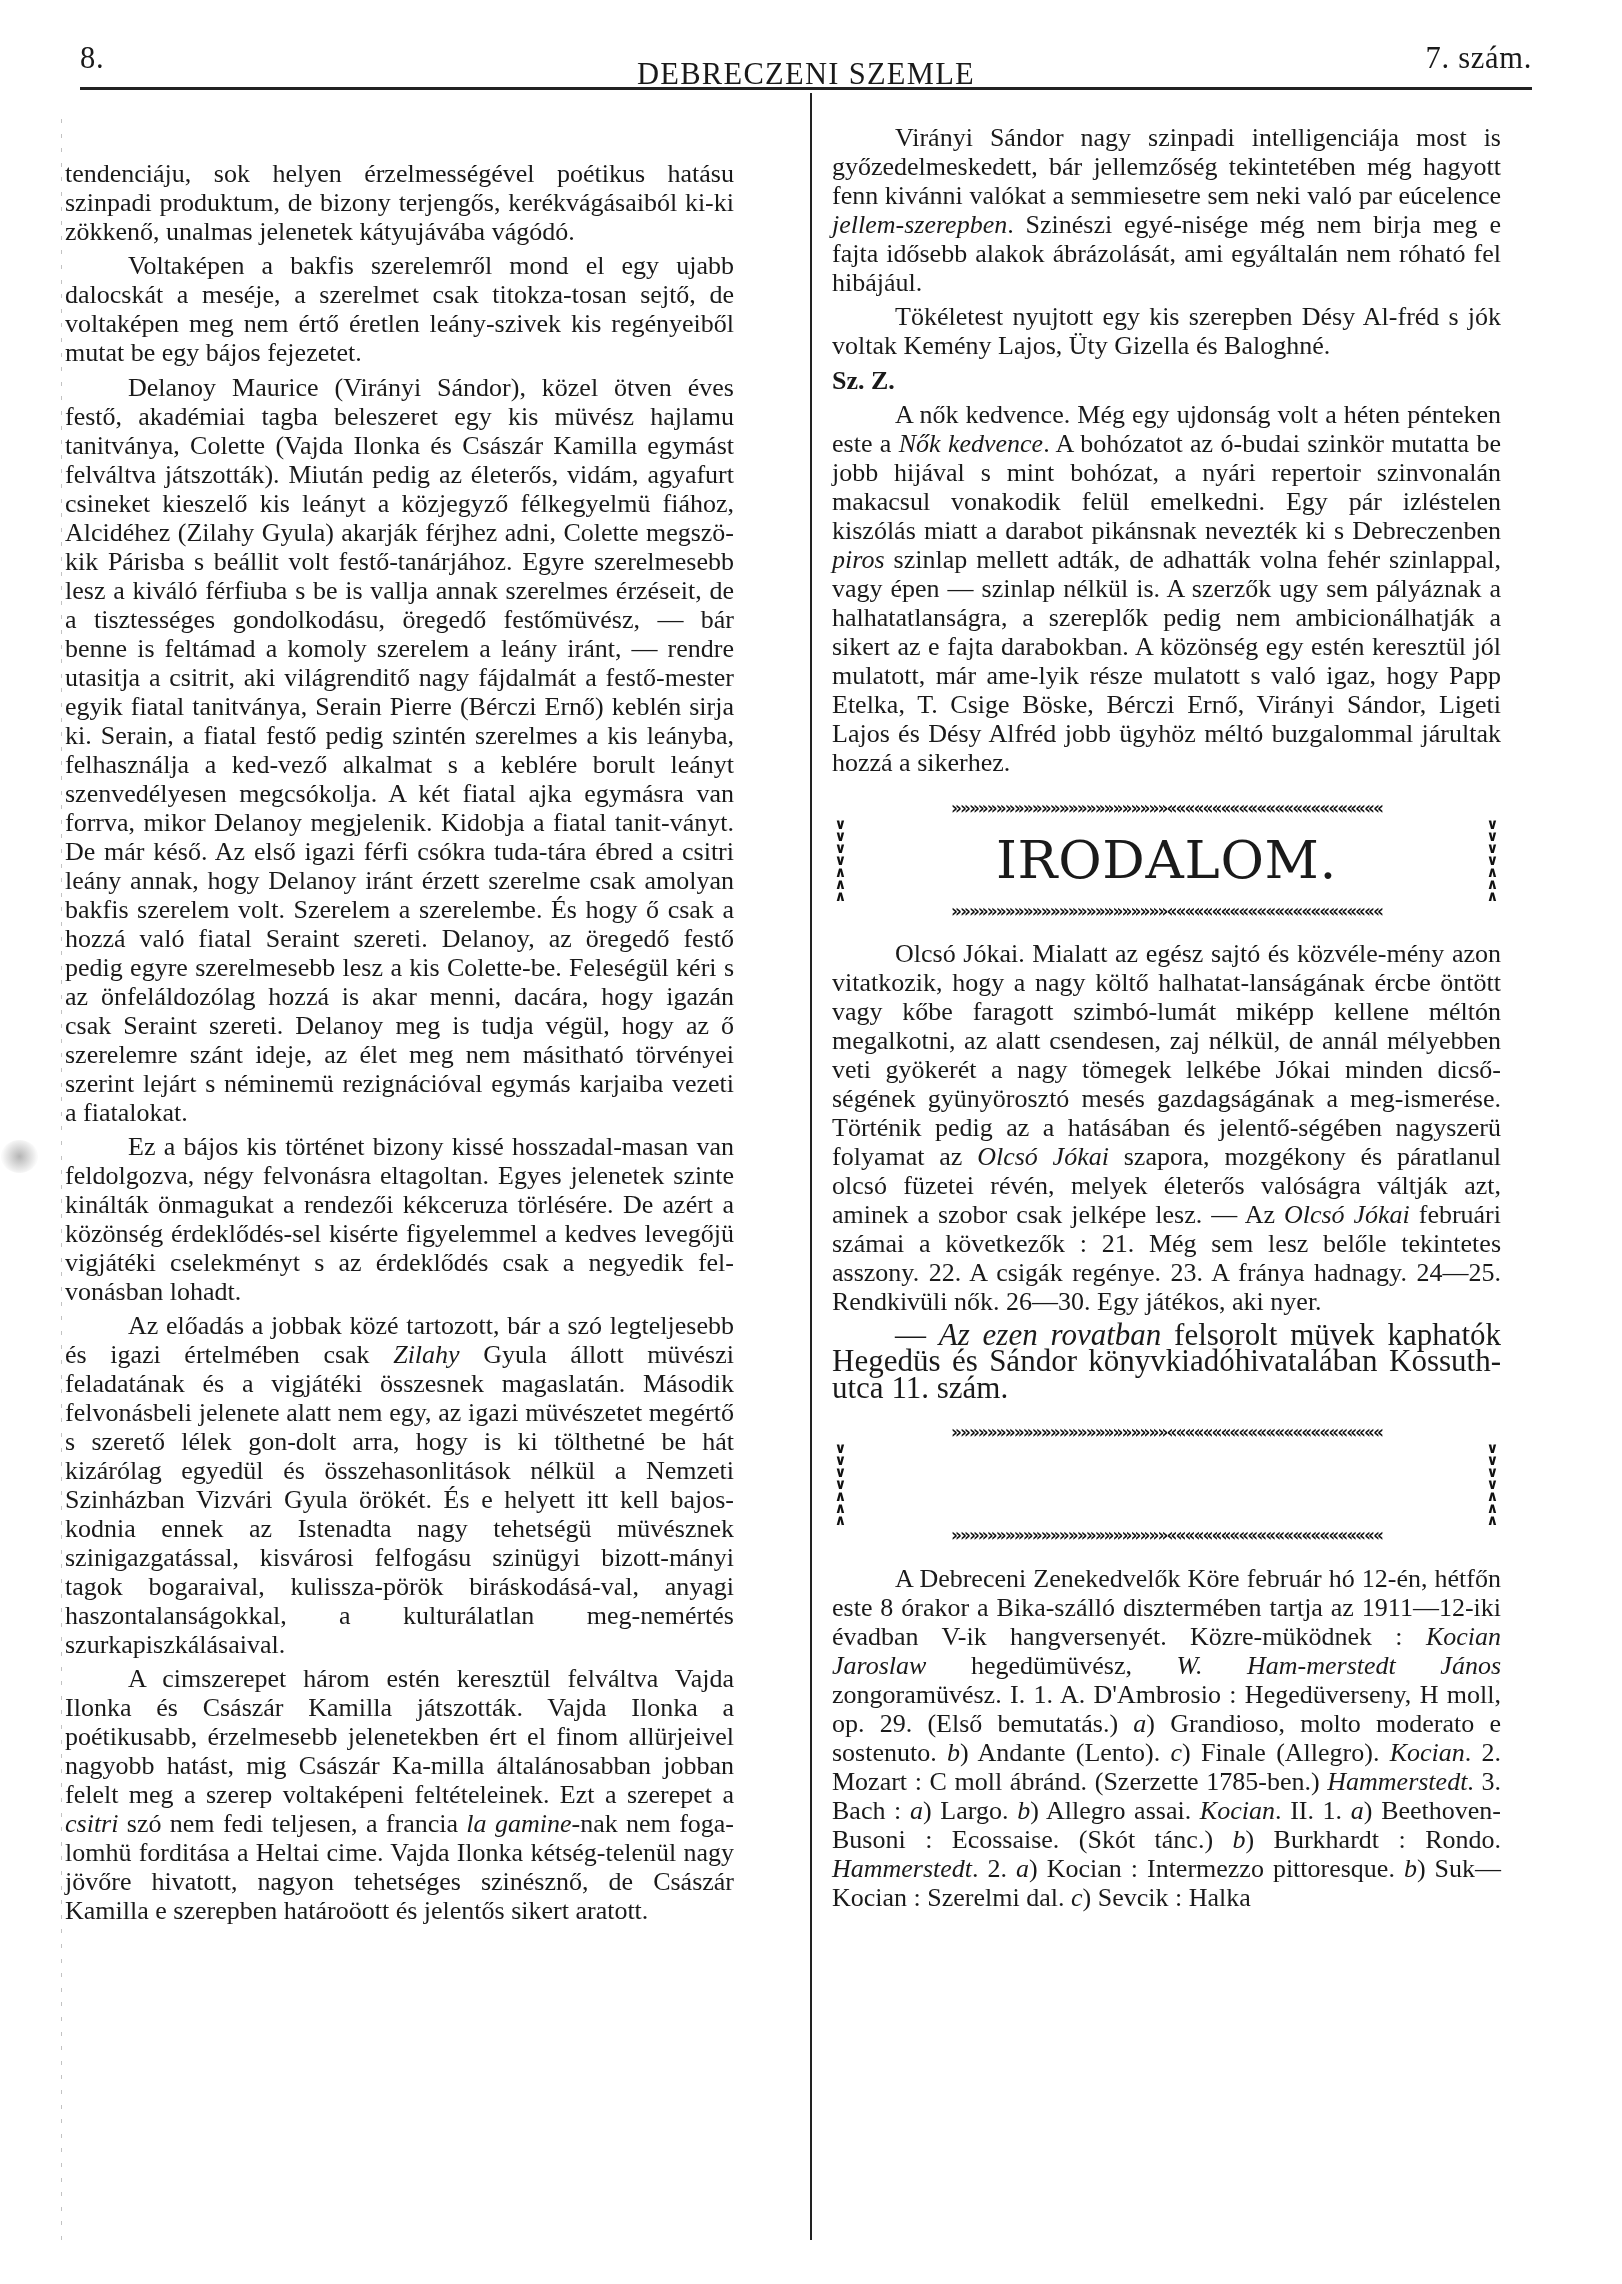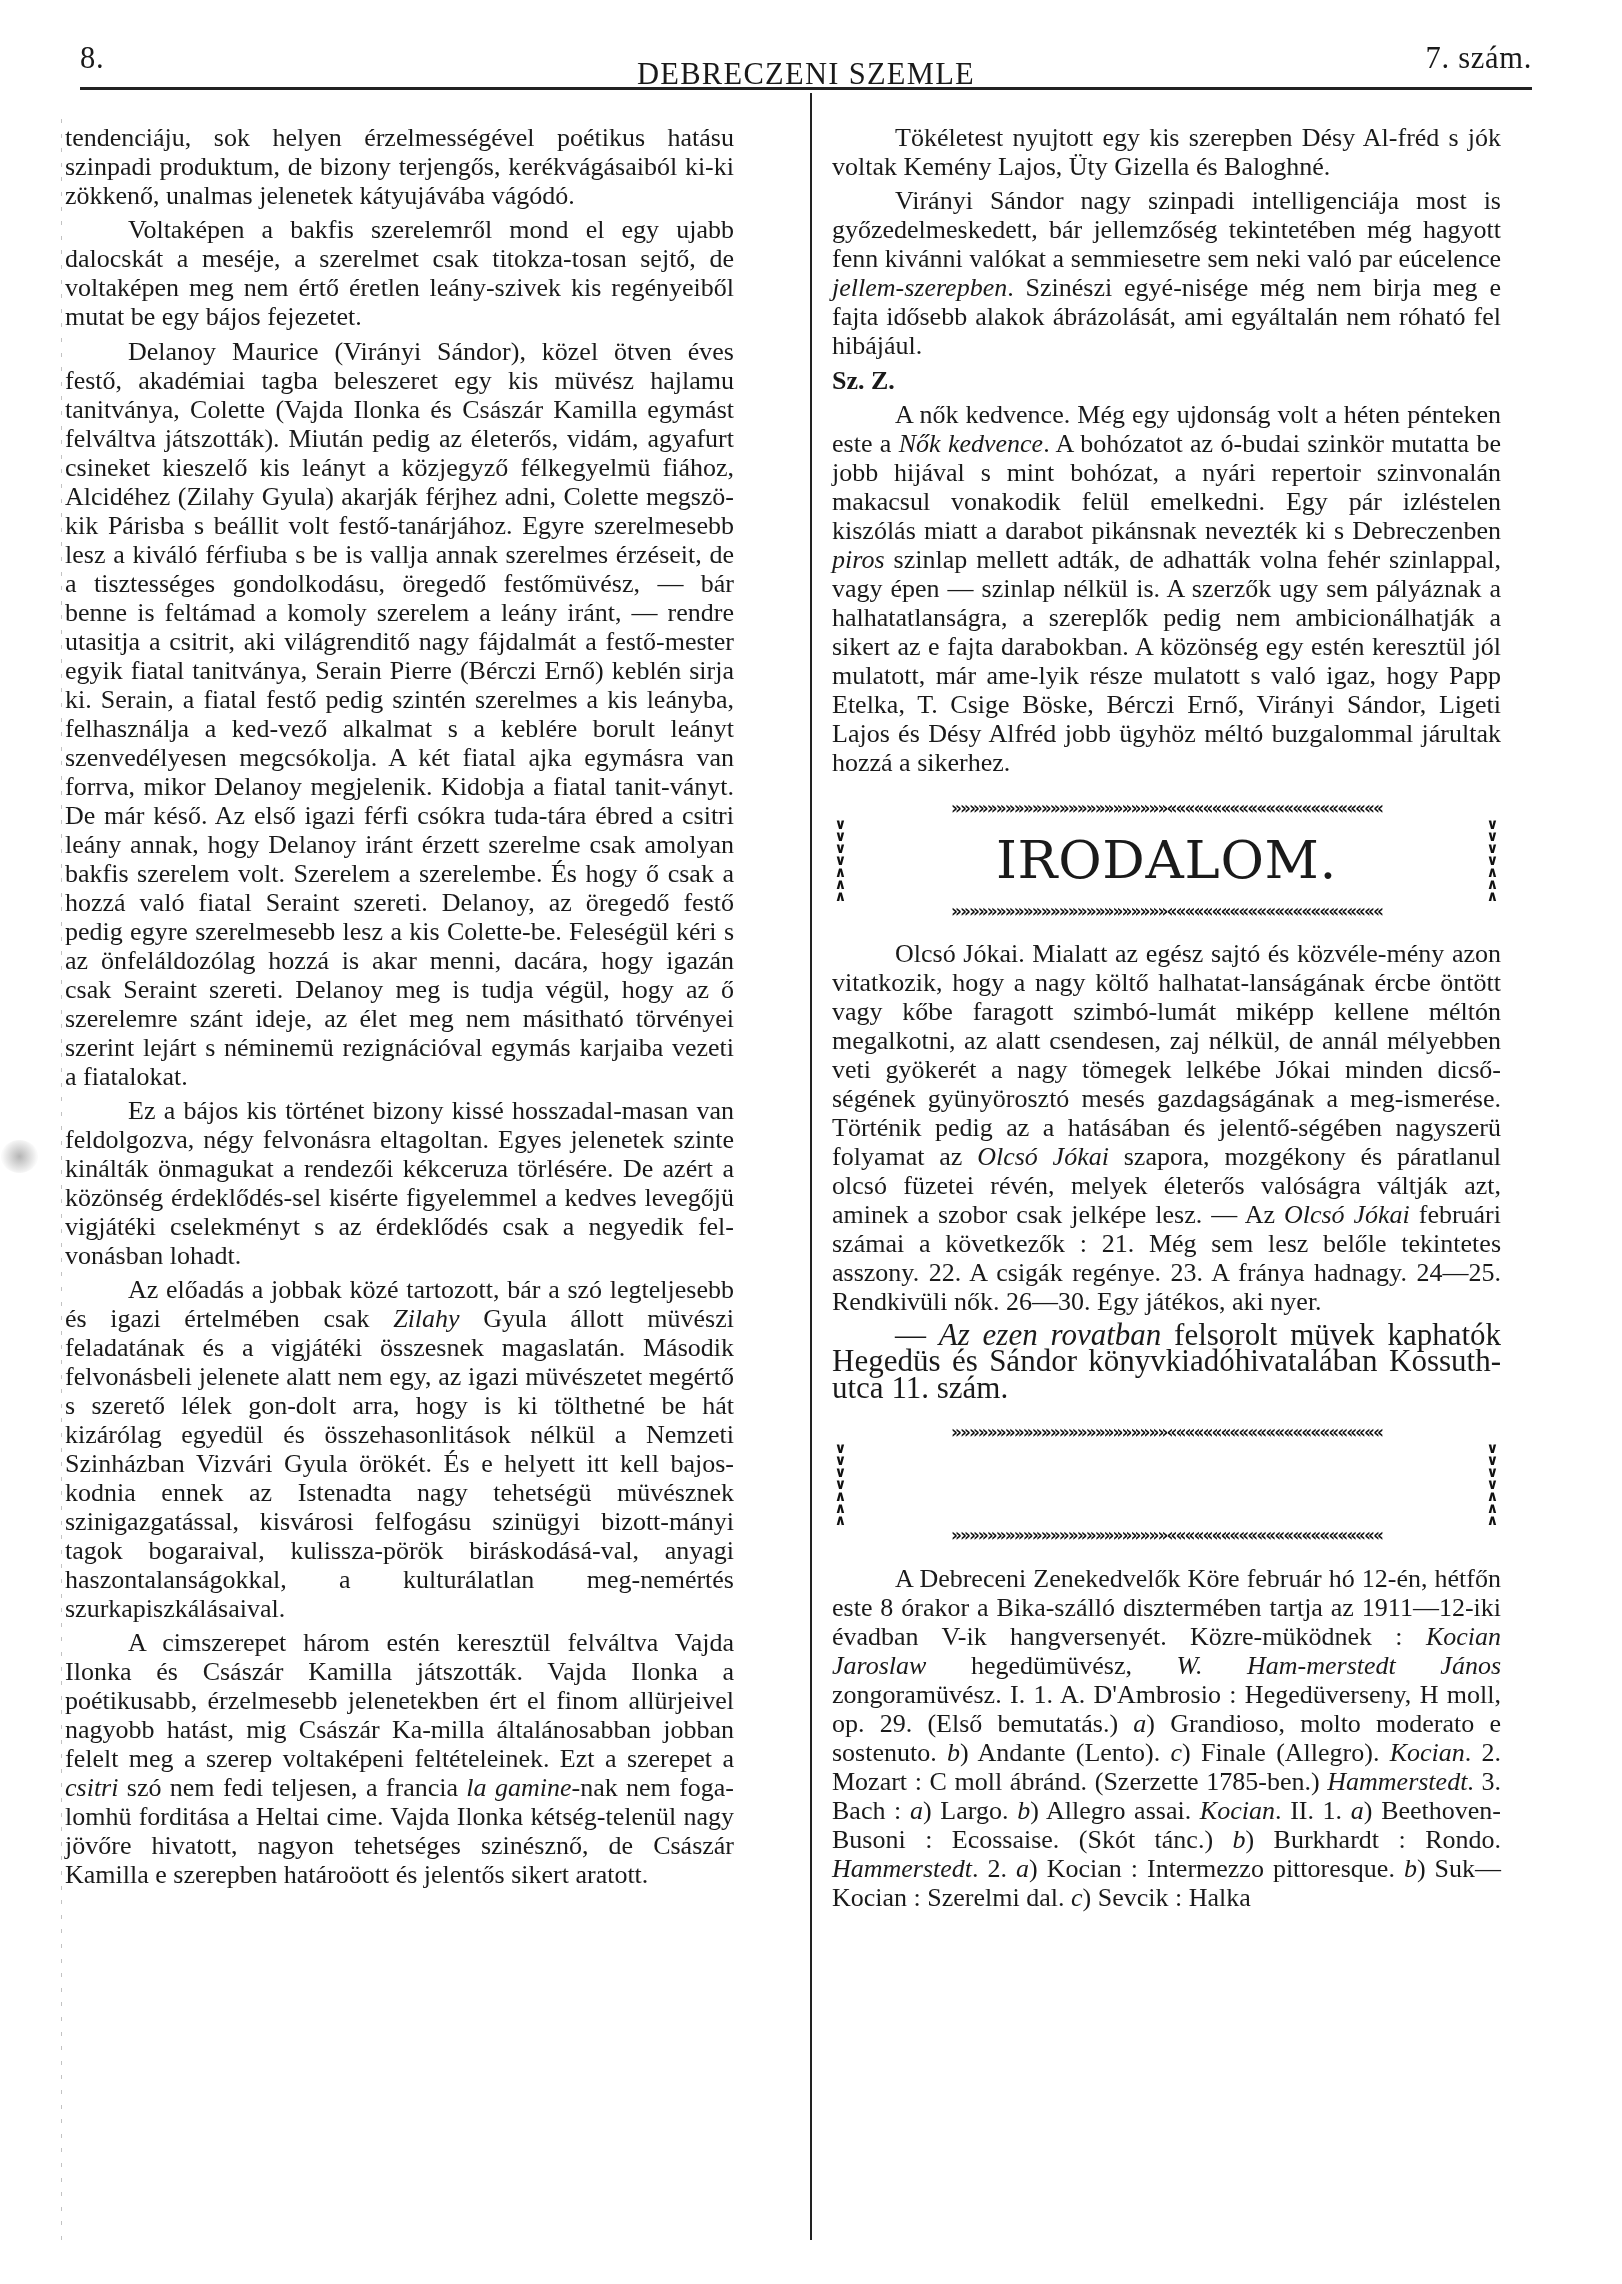--- a/index.html
+++ b/index.html
@@ -22,21 +22,21 @@
   }
   .col {
     position: absolute; top: 123px; width: 669px;
     font-size: 26px; line-height: 29px; text-align: justify;
     hyphens: manual;
   }
   .col.left { left: 65px; }
   .col.right { left: 832px; width: 669px; }
   .col p { margin: 0 0 5.3px 0; text-indent: 0; }
   .col p.ind { text-indent: 63px; }
-  .col p.noind { text-indent: 0; }
+  .col p.noind { text-indent: 0; margin-top: 36px; }
   .sig { text-align: left; font-weight: bold; padding-right: 30px; margin: 0 0 4px 0; }
   .lead { font-weight: normal; }
   em { font-style: italic; }
   .note { font-size: 31px; line-height: 26.5px; }
   .section-box {
     position: relative; height: 123px; margin: 21px 0 18.6px 0;
   }
   .border-row {
     position: absolute; left: 0; right: 0; height: 20px;
     font-family: "DejaVu Sans", sans-serif; font-weight: bold; font-size: 17px;
@@ -86,22 +86,22 @@
       <p class="ind">Voltaképen a bakfis szerelemről mond el egy ujabb dalocskát a meséje, a szerelmet csak titokza-tosan sejtő, de voltaképen meg nem értő éretlen leány-szivek kis regényeiből mutat be egy bájos fejezetet.</p>
       <p class="ind">Delanoy Maurice (Virányi Sándor), közel ötven éves festő, akadémiai tagba beleszeret egy kis müvész hajlamu tanitványa, Colette (Vajda Ilonka és Császár Kamilla egymást felváltva játszották). Miután pedig az életerős, vidám, agyafurt csineket kieszelő kis leányt a közjegyző félkegyelmü fiához, Alcidéhez (Zilahy Gyula) akarják férjhez adni, Colette megszö-kik Párisba s beállit volt festő-tanárjához. Egyre szerelmesebb lesz a kiváló férfiuba s be is vallja annak szerelmes érzéseit, de a tisztességes gondolkodásu, öregedő festőmüvész, — bár benne is feltámad a komoly szerelem a leány iránt, — rendre utasitja a csitrit, aki világrenditő nagy fájdalmát a festő-mester egyik fiatal tanitványa, Serain Pierre (Bérczi Ernő) keblén sirja ki. Serain, a fiatal festő pedig szintén szerelmes a kis leányba, felhasználja a ked-vező alkalmat s a keblére borult leányt szenvedélyesen megcsókolja. A két fiatal ajka egymásra van forrva, mikor Delanoy megjelenik. Kidobja a fiatal tanit-ványt. De már késő. Az első igazi férfi csókra tuda-tára ébred a csitri leány annak, hogy Delanoy iránt érzett szerelme csak amolyan bakfis szerelem volt. Szerelem a szerelembe. És hogy ő csak a hozzá való fiatal Seraint szereti. Delanoy, az öregedő festő pedig egyre szerelmesebb lesz a kis Colette-be. Feleségül kéri s az önfeláldozólag hozzá is akar menni, dacára, hogy igazán csak Seraint szereti. Delanoy meg is tudja végül, hogy az ő szerelemre szánt ideje, az élet meg nem másitható törvényei szerint lejárt s néminemü rezignációval egymás karjaiba vezeti a fiatalokat.</p>
       <p class="ind">Ez a bájos kis történet bizony kissé hosszadal-masan van feldolgozva, négy felvonásra eltagoltan. Egyes jelenetek szinte kinálták önmagukat a rendezői kékceruza törlésére. De azért a közönség érdeklődés-sel kisérte figyelemmel a kedves levegőjü vigjátéki cselekményt s az érdeklődés csak a negyedik fel-vonásban lohadt.</p>
       <p class="ind"><span>Az előadás a jobbak közé tartozott, bár a szó legteljesebb és igazi értelmében csak </span><em>Zilahy</em><span> Gyula állott müvészi feladatának és a vigjátéki összesnek magaslatán. Második felvonásbeli jelenete alatt nem egy, az igazi müvészetet megértő s szerető lélek gon-dolt arra, hogy is ki tölthetné be hát kizárólag egyedül és összehasonlitások nélkül a Nemzeti Szinházban Vizvári Gyula örökét. És e helyett itt kell bajos-kodnia ennek az Istenadta nagy tehetségü müvésznek szinigazgatással, kisvárosi felfogásu szinügyi bizott-mányi tagok bogaraival, kulissza-pörök biráskodásá-val, anyagi haszontalanságokkal, a kulturálatlan meg-nemértés szurkapiszkálásaival.</span></p>
       <p class="ind"><span>A cimszerepet három estén keresztül felváltva Vajda Ilonka és Császár Kamilla játszották. Vajda Ilonka a poétikusabb, érzelmesebb jelenetekben ért el finom allürjeivel nagyobb hatást, mig Császár Ka-milla általánosabban jobban felelt meg a szerep voltaképeni feltételeinek. Ezt a szerepet a </span><em>csitri</em><span> szó nem fedi teljesen, a francia </span><em>la gamine</em><span>-nak nem foga-lomhü forditása a Heltai cime. Vajda Ilonka kétség-telenül nagy jövőre hivatott, nagyon tehetséges szinésznő, de Császár Kamilla e szerepben határoöott és jelentős sikert aratott.</span></p>
     </div>
 </div>
 
 <div class="col right">
   <div id="right-theatre">
+      <p class="ind"><span>Virányi Sándor nagy szinpadi intelligenciája most is győzedelmeskedett, bár jellemzőség tekintetében még hagyott fenn kivánni valókat a semmiesetre sem neki való par eúcelence </span><em>jellem-szerepben</em><span>. Szinészi egyé-nisége még nem birja meg e fajta idősebb alakok ábrázolását, ami egyáltalán nem róható fel hibájául.</span></p>
       <p class="ind">Tökéletest nyujtott egy kis szerepben Désy Al-fréd s jók voltak Kemény Lajos, Üty Gizella és Baloghné.</p>
-      <p class="ind"><span>Virányi Sándor nagy szinpadi intelligenciája most is győzedelmeskedett, bár jellemzőség tekintetében még hagyott fenn kivánni valókat a semmiesetre sem neki való par eúcelence </span><em>jellem-szerepben</em><span>. Szinészi egyé-nisége még nem birja meg e fajta idősebb alakok ábrázolását, ami egyáltalán nem róható fel hibájául.</span></p>
     </div>
   <p class="sig">Sz. Z.</p>
   <p class="ind" id="nok">
     <span class="lead">A nők kedvence.</span><span class="rest"><span> Még egy ujdonság volt a héten pénteken este a </span><em>Nők kedvence</em><span>. A bohózatot az ó-budai szinkör mutatta be jobb hijával s mint bohózat, a nyári repertoir szinvonalán makacsul vonakodik felül emelkedni. Egy pár izléstelen kiszólás miatt a darabot pikánsnak nevezték ki s Debreczenben </span><em>piros</em><span> szinlap mellett adták, de adhatták volna fehér szinlappal, vagy épen — szinlap nélkül is. A szerzők ugy sem pályáznak a halhatatlanságra, a szereplők pedig nem ambicionálhatják a sikert az e fajta darabokban. A közönség egy estén keresztül jól mulatott, már ame-lyik része mulatott s való igaz, hogy Papp Etelka, T. Csige Böske, Bérczi Ernő, Virányi Sándor, Ligeti Lajos és Désy Alfréd jobb ügyhöz méltó buzgalommal járultak hozzá a sikerhez.</span></span>
   </p>
 
   <div class="section-box">
     <div class="border-row top">»»»»»»»»»»»»»»»»»»»»»»»»««««««««««««««««««««««««</div>
     <div class="border-col l">
         <div>∨</div>

